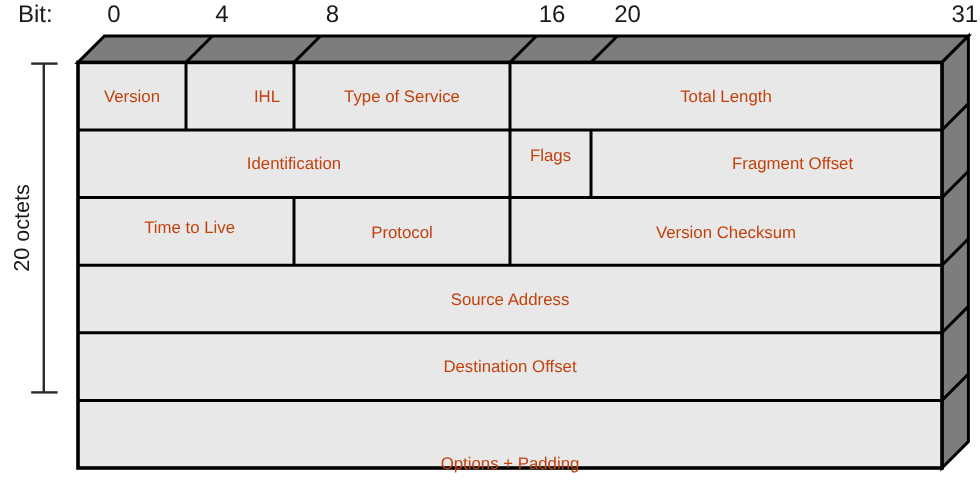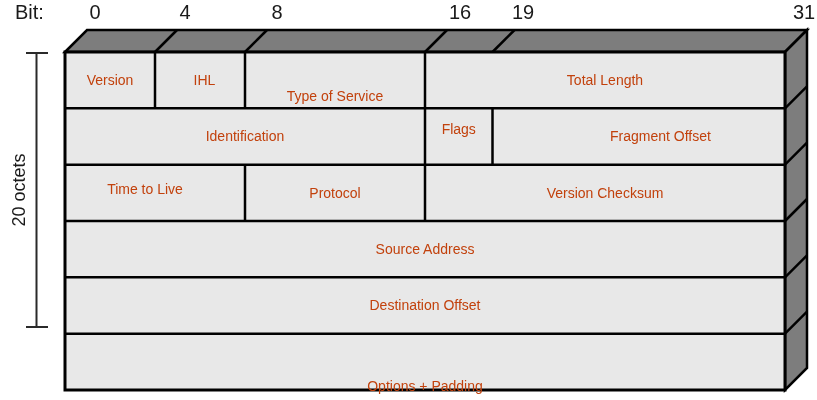--- a/index.html
+++ b/index.html
@@ -104,35 +104,35 @@
       <line x1="26" y1="53" x2="48" y2="53"></line>
       <line x1="26" y1="327" x2="48" y2="327"></line>
     </g>
   </svg>
 
   <span class="axis-title">Bit:</span>
   <span class="tick" style="left:95px">0</span>
   <span class="tick" style="left:185px">4</span>
   <span class="tick" style="left:277px">8</span>
   <span class="tick" style="left:460px">16</span>
-  <span class="tick" style="left:523px">19</span>
+  <span class="tick" style="left:523px">20</span>
   <span class="tick" style="left:804px">31</span>
 
   <span class="side-label">20 octets</span>
 
   <div class="cell" style="left:65px;  top:52px; width:90px;  height:56.33px">Version</div>
-  <div class="cell" style="left:155px; top:52px; width:99px;  height:56.33px">IHL</div>
-  <div class="cell" style="left:245px; top:68px; width:180px; height:56.33px">Type of Service</div>
+  <div class="cell" style="left:173px; top:52px; width:99px;  height:56.33px">IHL</div>
+  <div class="cell" style="left:245px; top:52px; width:180px; height:56.33px">Type of Service</div>
   <div class="cell" style="left:425px; top:52px; width:360px; height:56.33px">Total Length</div>
 
   <div class="cell" style="left:65px;    top:108.33px; width:360px;   height:56.33px">Identification</div>
   <div class="cell" style="left:425px;   top:108.33px; width:67.5px;  height:42px">Flags</div>
   <div class="cell" style="left:492.5px; top:108.33px; width:336px; height:56.33px">Fragment Offset</div>
 
-  <div class="cell" style="left:55px;  top:164.67px; width:180px; height:49px">Time to Live</div>
+  <div class="cell" style="left:68px;  top:164.67px; width:180px; height:49px">Time to Live</div>
   <div class="cell" style="left:245px; top:164.67px; width:180px; height:56.33px">Protocol</div>
   <div class="cell" style="left:425px; top:164.67px; width:360px; height:56.33px">Version Checksum</div>
 
   <div class="cell" style="left:65px; top:221px;    width:720px; height:56.33px">Source Address</div>
   <div class="cell" style="left:65px; top:277.33px; width:720px; height:56.33px">Destination Offset</div>
   <div class="cell" style="left:65px; top:353px; width:720px; height:66px">Options + Padding</div>
 
 </div>
 
 </body></html>

